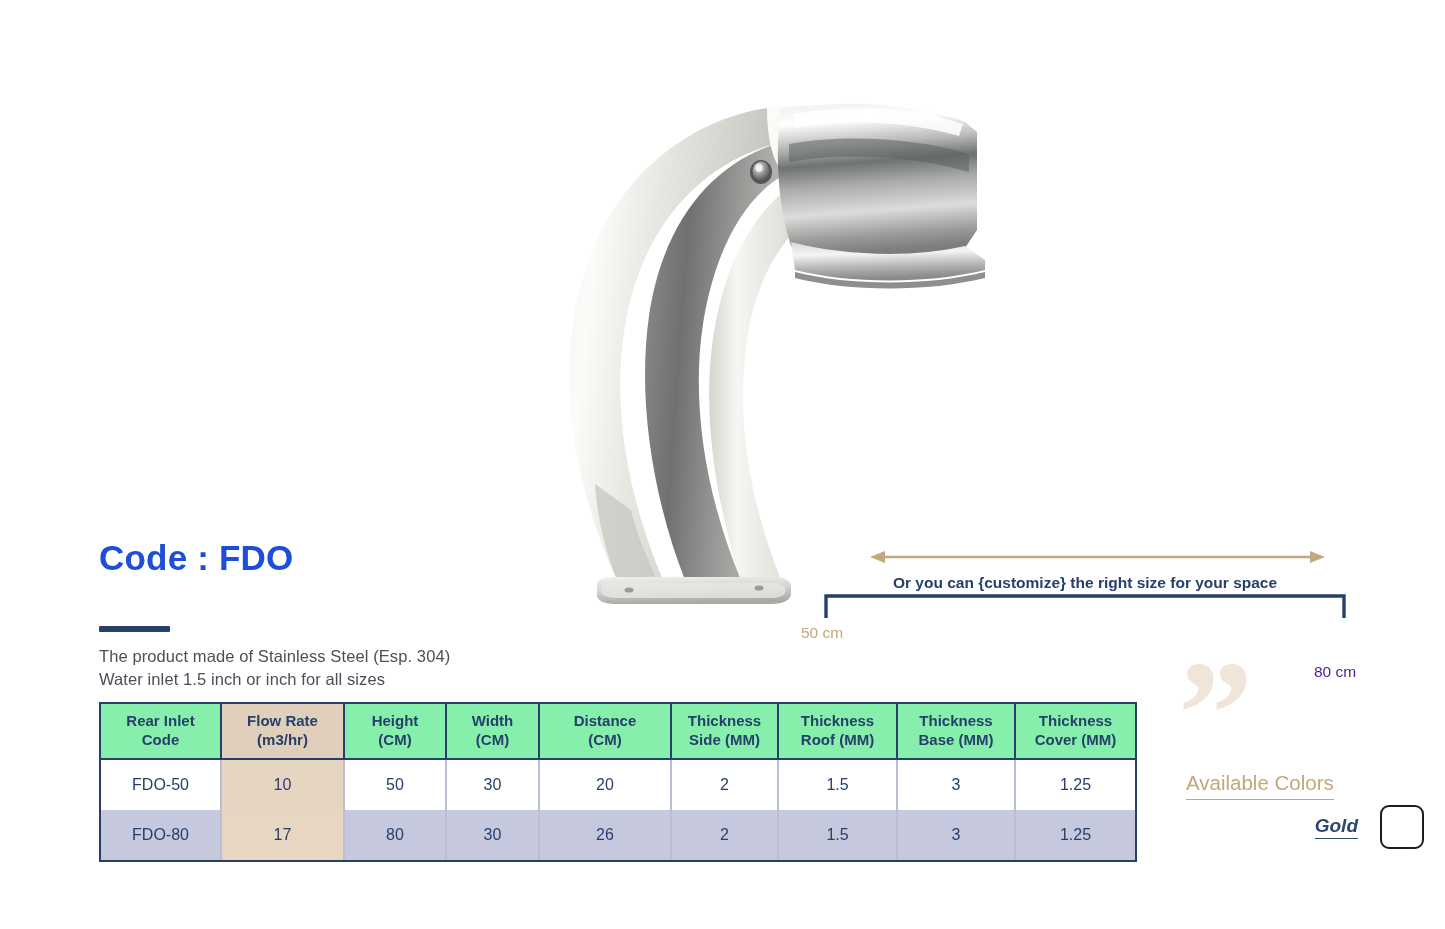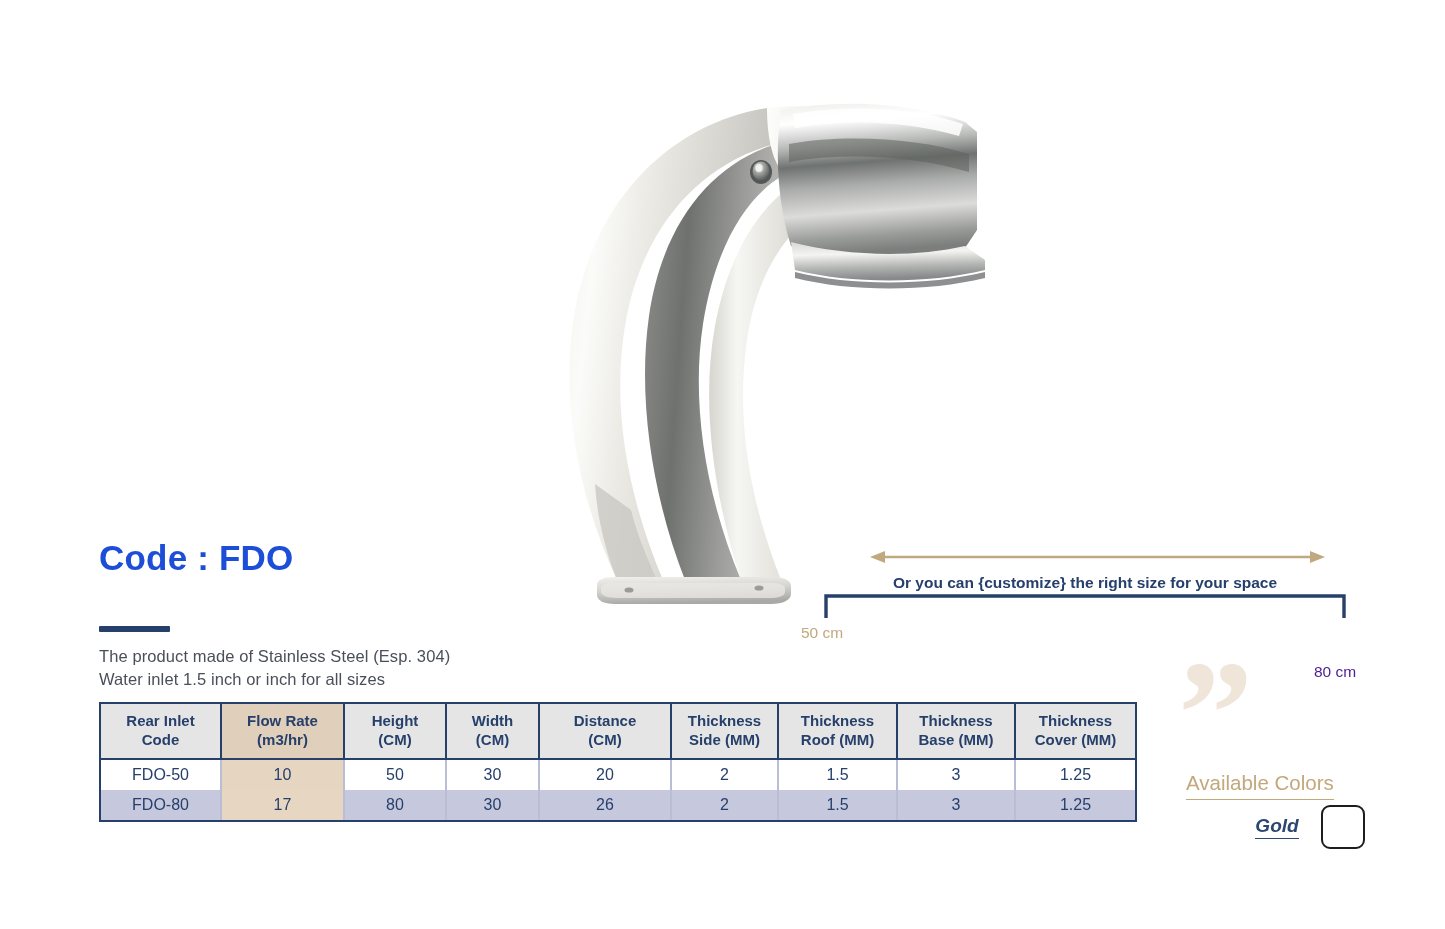--- a/index.html
+++ b/index.html
@@ -58,25 +58,25 @@
     text-align:center;vertical-align:middle;
     color:#27406b;
     padding:0;
   }
   table.spec th:last-child,table.spec td:last-child{border-right:none;}
   table.spec thead th{
     height:54px;
     font-size:15px;font-weight:bold;line-height:1.25;
     border-bottom:2px solid #27406b;
     border-right:2px solid #27406b;
-    background:#e5e5e5;
+    background:#86efac;
   }
   table.spec thead th:last-child{border-right:none;}
   table.spec tbody td{
-    height:30px;font-size:16px;font-weight:normal;
+    height:50px;font-size:16px;font-weight:normal;
   }
   table.spec tbody tr.row-alt td{background:#c6c9de;}
   table.spec tbody tr.row-alt td.hl{background:#e7d7c2;}
   table.spec thead th.hl{background:#e0cfba;margin-top:39px;}
   table.spec tbody tr td.hl{background:#e6d6c1;margin-left:8px;}
   .th-l1{display:block;}
   .th-l2{display:block;}
 
   
   .dim-callout{
@@ -114,21 +114,21 @@
   .color-row{position:absolute;display:flex;align-items:center;}
   .color-row .c-label{
     font-size:19px;font-style:italic;font-weight:bold;color:#2c4672;
     border-bottom:1.5px solid #2c4672;padding-bottom:1px;
     white-space:nowrap;margin-right:22px;
   }
   .swatch{
     width:44px;height:44px;border-radius:9px;
     border:2.5px solid #1d1d1d;box-sizing:border-box;
   }
-  #row-gold{left:1196px;top:805px;width:228px;justify-content:center;}
+  #row-gold{left:1196px;top:805px;width:228px;justify-content:flex-end;}
   #row-rose{left:1196px;top:878px;width:228px;justify-content:flex-end;}
 </style>
 </head>
 <body>
 
 <div class="page">
 
   <div class="product-figure">
     <svg class="product-svg" viewBox="0 0 460 540" xmlns="http://www.w3.org/2000/svg">
       <defs>

